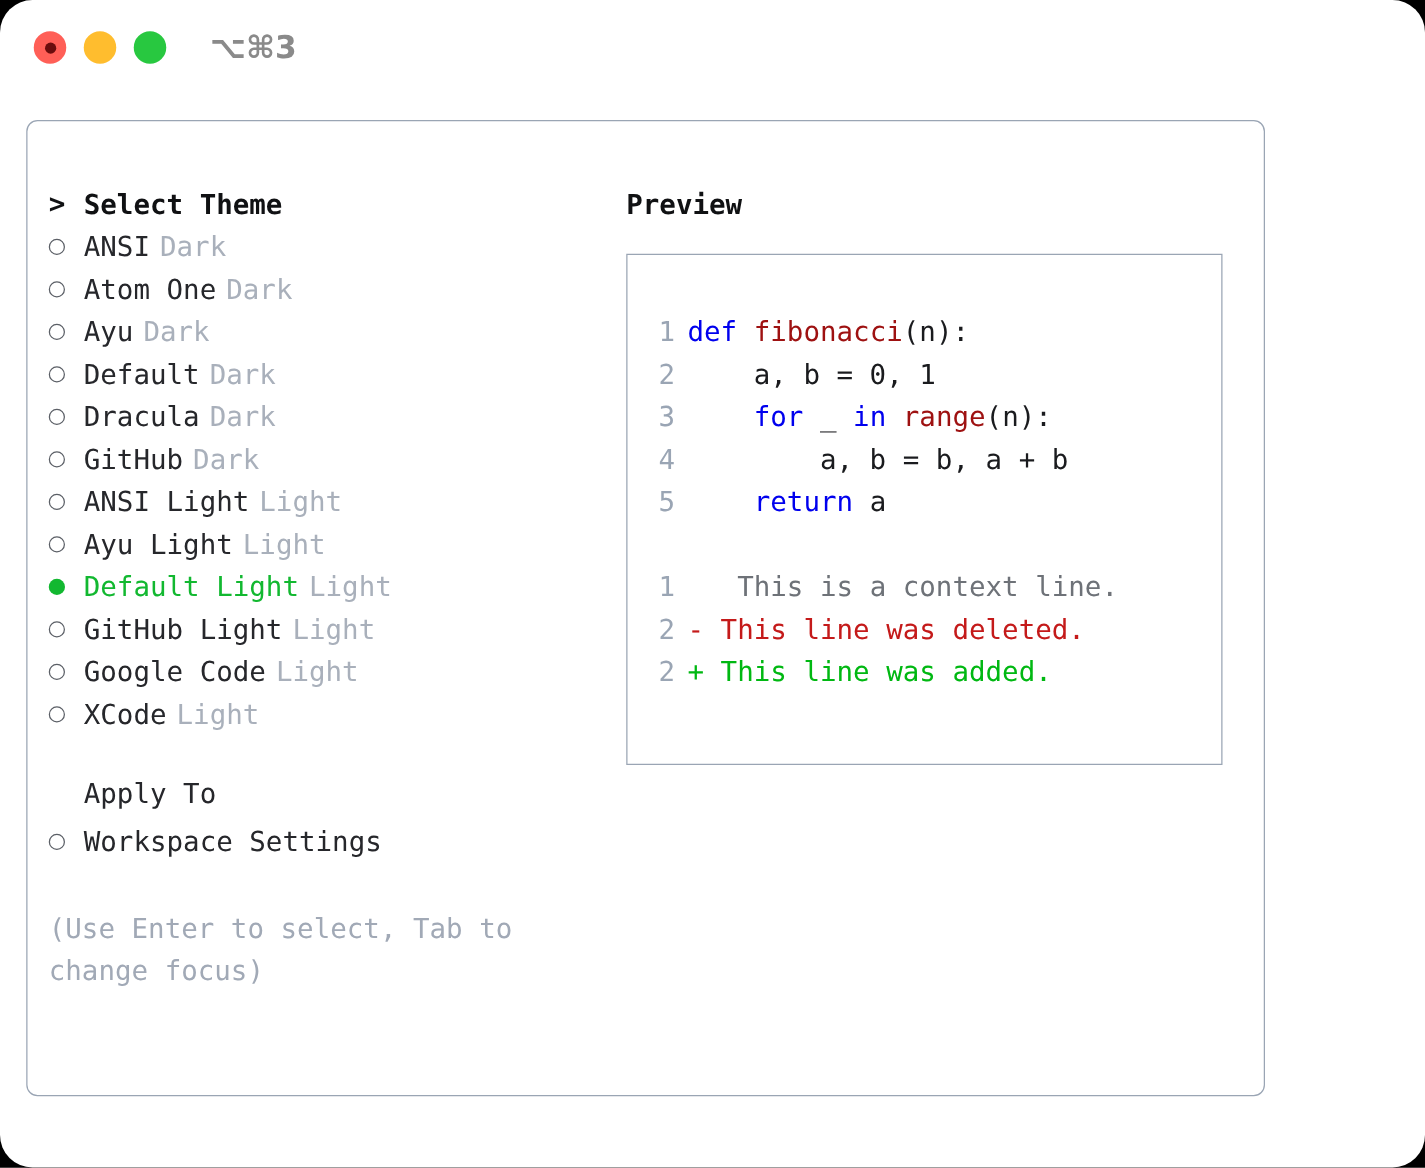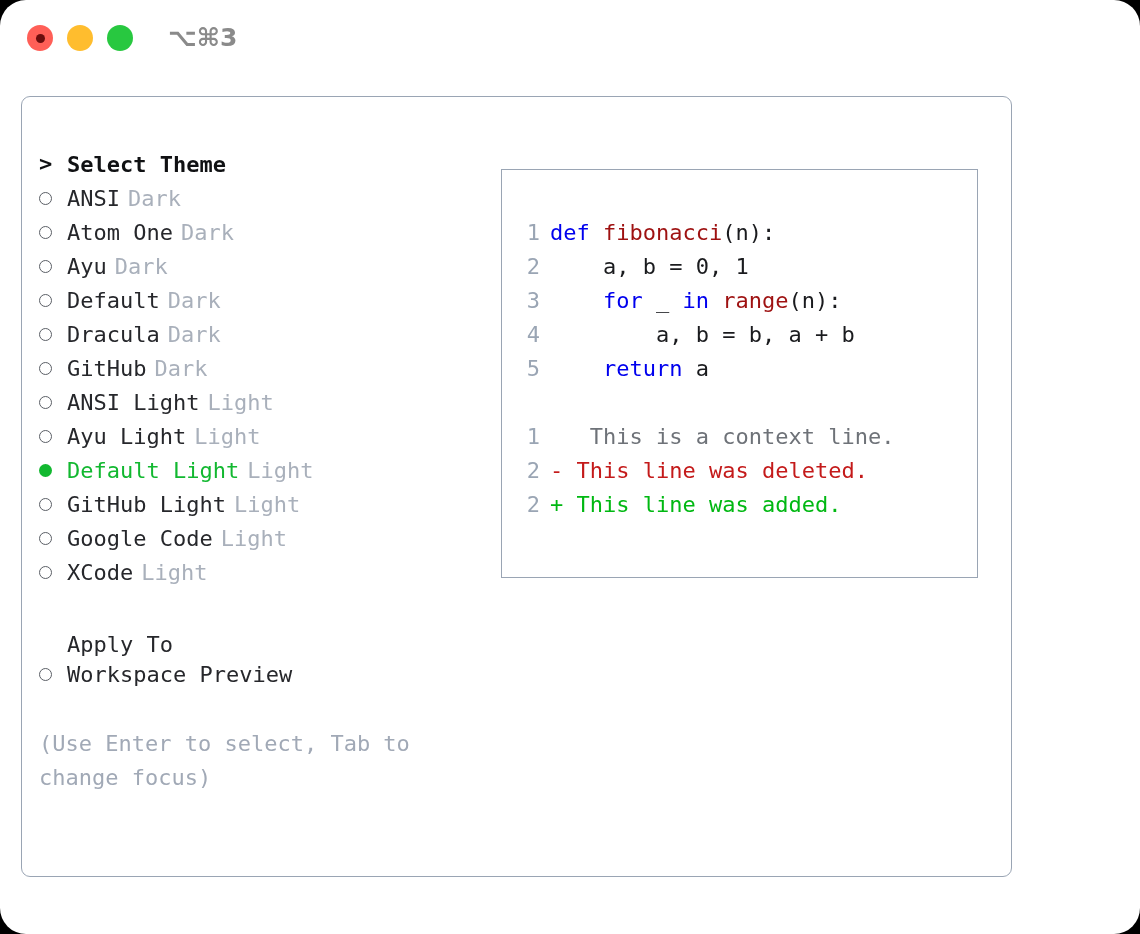--- a/index.html
+++ b/index.html
@@ -131,21 +131,21 @@
   .badge {
     color: #a9b0bb;
     margin-left: 8px;
   }
 
   .spacer-row { height: 34px; }
 
   .section-label {
     height: 34px;
     display: flex;
-    align-items: flex-end;
+    align-items: flex-start;
     font-size: 22px;
     color: #26272b;
   }
 
   .hint {
     margin-top: 36px;
     font-size: 22px;
     color: #a1a9b6;
     line-height: 34px;
     width: 400px;
@@ -245,27 +245,28 @@
         </div>
 
       <div class="spacer-row"></div>
 
       <div class="section-label">
         <span class="marker"></span>
         <span>Apply To</span>
       </div>
 
       <div id="apply-items">
-          <div class="row"><span class="marker"><span class="radio-off"></span></span><span class="label-name">Workspace Preview</span></div>
+          <div class="row"><span class="marker"><span class="radio-off"></span></span><span class="label-name">Workspace Settings</span></div>
         </div>
 
       <div class="hint">(Use Enter to select, Tab to change focus)</div>
     </div>
 
     <div class="right-col">
+      <div class="preview-title">Preview</div>
       <div class="preview-box">
         <div class="code-area">
           <div id="code-lines">
               <div class="code-line"><span class="lineno">1</span><span class="code-text"><span class="kw">def</span><span> </span><span class="fn">fibonacci</span><span>(n):</span></span></div>
               <div class="code-line"><span class="lineno">2</span><span class="code-text"><span>    a, b = 0, 1</span></span></div>
               <div class="code-line"><span class="lineno">3</span><span class="code-text"><span>    </span><span class="kw">for</span><span> _ </span><span class="kw">in</span><span> </span><span class="fn">range</span><span>(n):</span></span></div>
               <div class="code-line"><span class="lineno">4</span><span class="code-text"><span>        a, b = b, a + b</span></span></div>
               <div class="code-line"><span class="lineno">5</span><span class="code-text"><span>    </span><span class="kw">return</span><span> a</span></span></div>
             </div>
           <div class="blank-line"></div>

